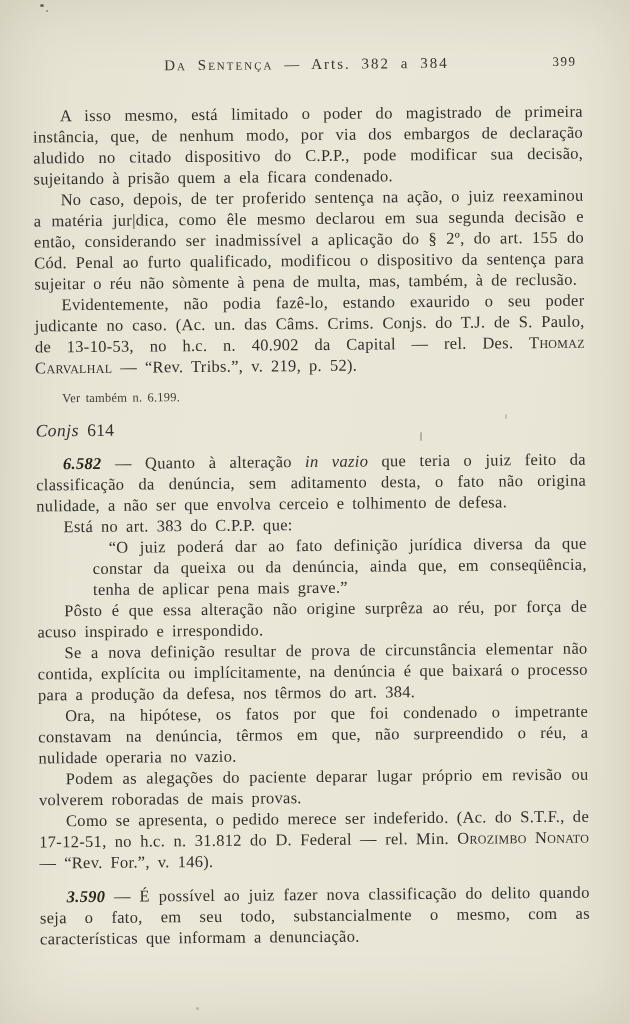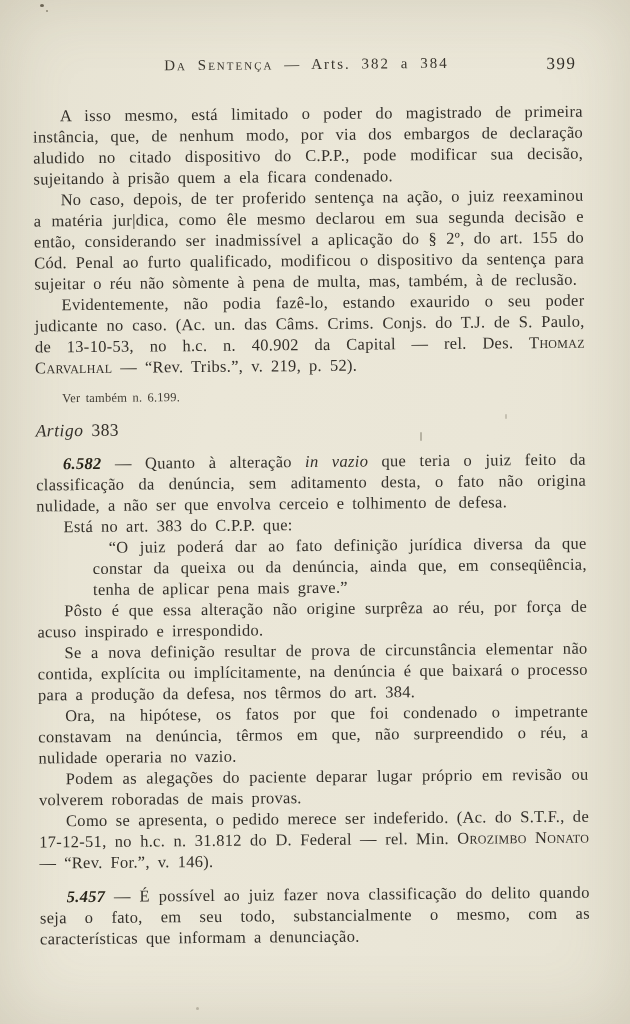--- a/index.html
+++ b/index.html
@@ -36,21 +36,21 @@
   .running-title {
     text-align: center;
     letter-spacing: 2px;
     word-spacing: 5px;
     color: #3a362e;
   }
   .sc { font-variant: small-caps; }
   .pagenum {
     position: absolute;
     right: 4px; top: 0;
-    font-size: 17px;
+    font-size: 13px;
     letter-spacing: 1.5px;
     color: #332f28;
   }
   
   .bodytext {
     margin: 25px 44px 0 36px;
     text-align: justify;
     font-size: 16.5px;
     line-height: 21px;
     letter-spacing: 0.3px;
@@ -109,39 +109,39 @@
     <main class="bodytext">
 
       <p class="para">A isso mesmo, está limitado o poder do magistrado de primeira instância, que, de nenhum modo, por via dos embargos de declaração aludido no citado dispositivo do C.P.P., pode modificar sua decisão, sujeitando à prisão quem a ela ficara condenado.</p>
 
       <p class="para">No caso, depois, de ter proferido sentença na ação, o juiz reexaminou a matéria jur|dica, como êle mesmo declarou em sua segunda decisão e então, considerando ser inadmissível a aplicação do § 2º, do art. 155 do Cód. Penal ao furto qualificado, modificou o dispositivo da sentença para sujeitar o réu não sòmente à pena de multa, mas, também, à de reclusão.</p>
 
       <p class="para"><span>Evidentemente, não podia fazê-lo, estando exaurido o seu poder judicante no caso. (Ac. un. das Câms. Crims. Conjs. do T.J. de S. Paulo, de 13-10-53, no h.c. n. 40.902 da Capital — rel. Des. </span><span class="sc">Thomaz Carvalhal</span><span> — “Rev. Tribs.”, v. 219, p. 52).</span></p>
 
       <p class="note">Ver também n. 6.199.</p>
 
-      <h2 class="artheading"><span class="i">Artigo</span> <span>383</span></h2>
+      <h2 class="artheading"><span class="i">Conjs</span> <span>614</span></h2>
 
       <p class="para"><span class="b">6.582</span><span> — Quanto à alteração </span><span class="i">in vazio</span><span> que teria o juiz feito da classificação da denúncia, sem aditamento desta, o fato não origina nulidade, a não ser que envolva cerceio e tolhimento de defesa.</span></p>
 
       <p class="para">Está no art. 383 do C.P.P. que:</p>
 
       <p class="quote">“O juiz poderá dar ao fato definição jurídica diversa da que constar da queixa ou da denúncia, ainda que, em conseqüência, tenha de aplicar pena mais grave.”</p>
 
       <p class="para">Pôsto é que essa alteração não origine surprêza ao réu, por força de acuso inspirado e irrespondido.</p>
 
       <p class="para">Se a nova definição resultar de prova de circunstância elementar não contida, explícita ou implícitamente, na denúncia é que baixará o processo para a produção da defesa, nos têrmos do art. 384.</p>
 
       <p class="para">Ora, na hipótese, os fatos por que foi condenado o impetrante constavam na denúncia, têrmos em que, não surpreendido o réu, a nulidade operaria no vazio.</p>
 
       <p class="para">Podem as alegações do paciente deparar lugar próprio em revisão ou volverem roboradas de mais provas.</p>
 
       <p class="para"><span>Como se apresenta, o pedido merece ser indeferido. (Ac. do S.T.F., de 17-12-51, no h.c. n. 31.812 do D. Federal — rel. Min. </span><span class="sc">Orozimbo Nonato</span><span> — “Rev. For.”, v. 146).</span></p>
 
-      <p class="para gap"><span class="b">5.457</span><span> — É possível ao juiz fazer nova classificação do delito quando seja o fato, em seu todo, substancialmente o mesmo, com as características que informam a denunciação.</span></p>
+      <p class="para gap"><span class="b">3.590</span><span> — É possível ao juiz fazer nova classificação do delito quando seja o fato, em seu todo, substancialmente o mesmo, com as características que informam a denunciação.</span></p>
 
     </main>
   </div>
 
   <div class="speck s1"></div>
   <div class="speck s2"></div>
   <div class="speck s3"></div>
   <div class="speck s4"></div>
   <div class="speck s5"></div>
 </div>

